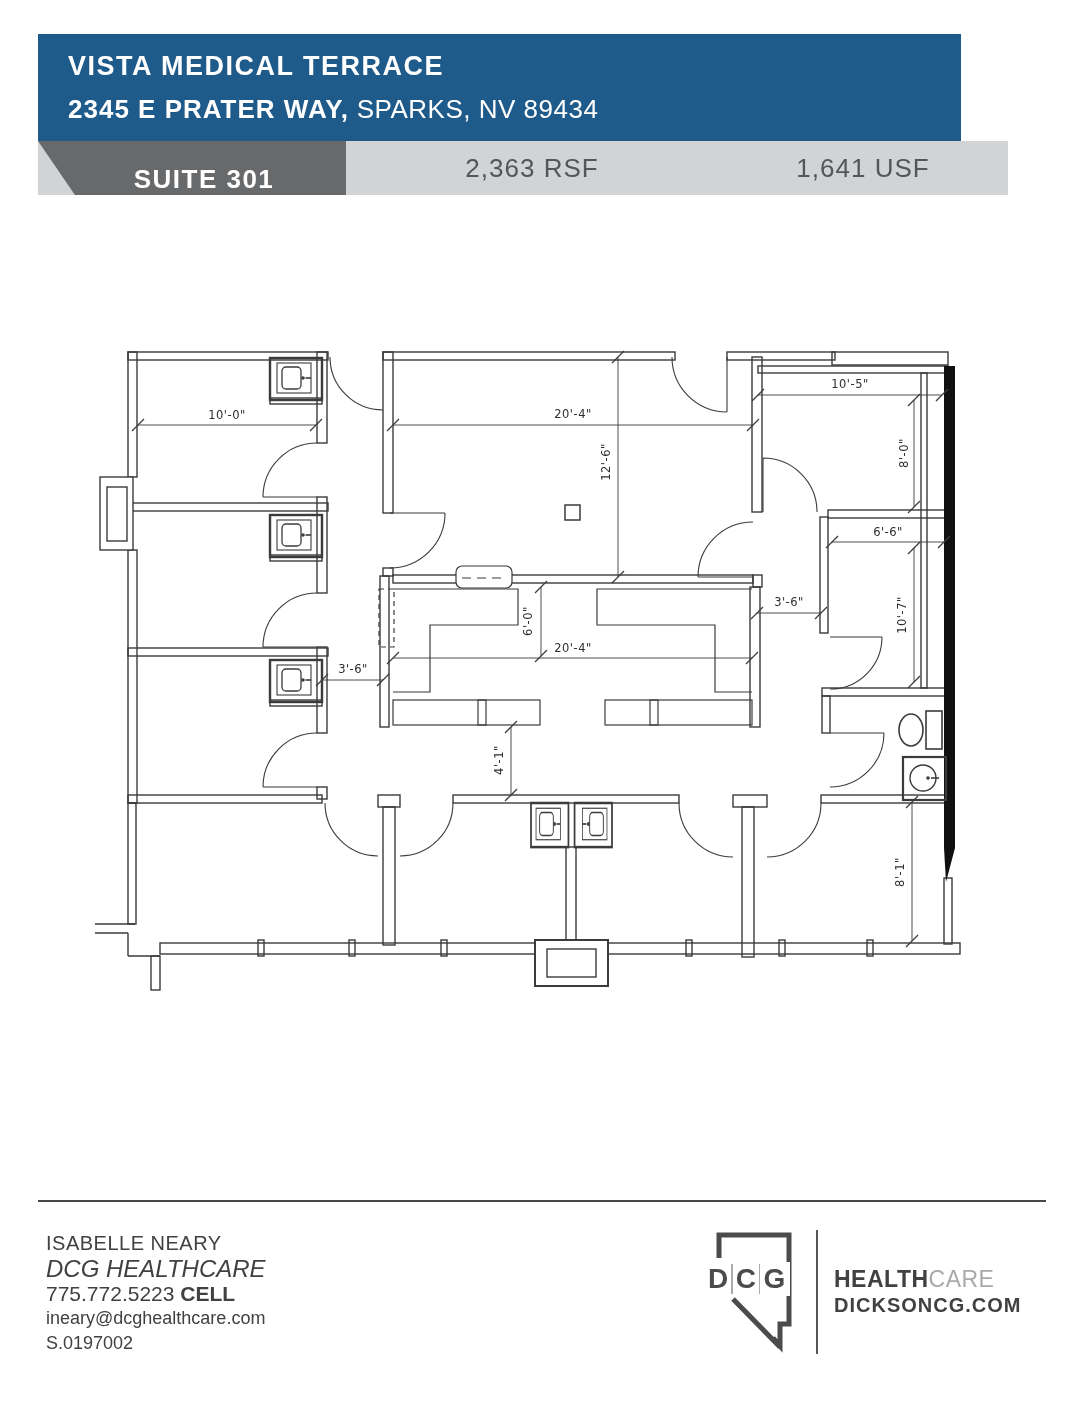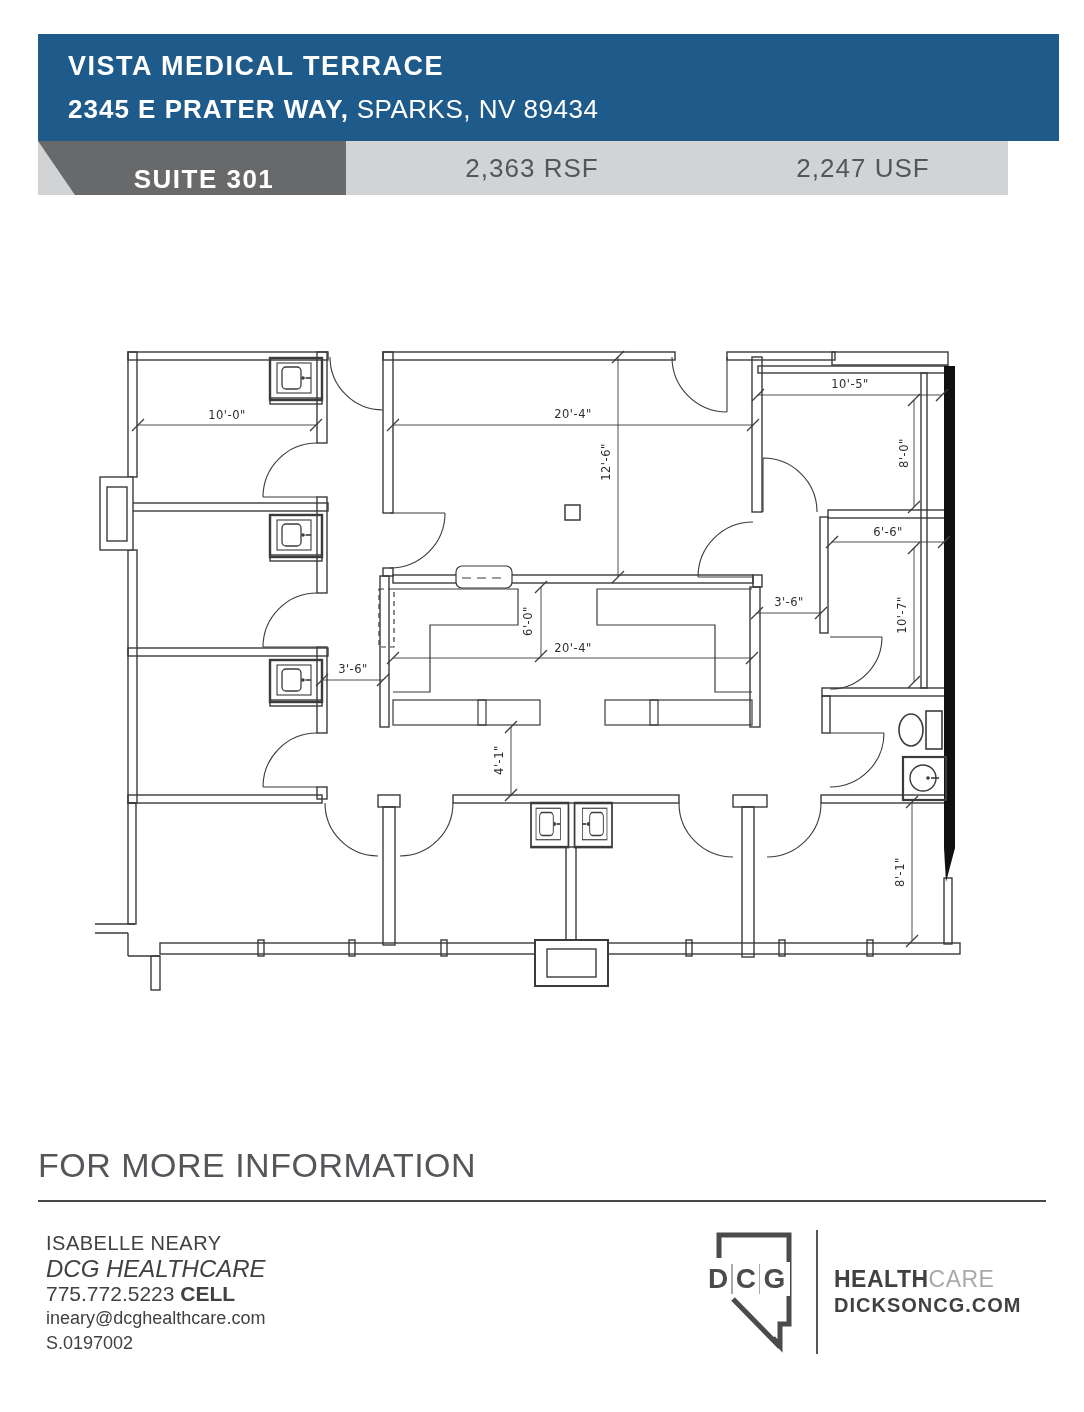--- a/index.html
+++ b/index.html
@@ -1,20 +1,20 @@
 <!DOCTYPE html>
 <html><head>
 <meta charset="utf-8">
 <style>
   html,body{margin:0;padding:0;background:#ffffff;}
   body{font-family:"Liberation Sans",sans-serif;}
   #page{position:relative;width:1084px;height:1412px;background:#ffffff;overflow:hidden;}
 
   
-  .blue-bar{position:absolute;left:38px;top:34px;width:1021px;height:107px;background:#1E5A8A;}
+  .blue-bar{position:absolute;left:38px;top:34px;width:923px;height:107px;background:#1E5A8A;}
   .blue-bar .bname{position:absolute;left:30px;top:17px;color:#ffffff;font-size:27px;font-weight:600;letter-spacing:1.5px;}
   .blue-bar .addr{position:absolute;left:30px;top:60px;color:#ffffff;font-size:26px;font-weight:400;letter-spacing:.5px;}
   .blue-bar .addr b{font-weight:700;letter-spacing:1px;}
   .gray-bar{position:absolute;left:38px;top:141px;width:970px;height:54px;background:#D2D3D4;}
   .suite-badge{position:absolute;left:0;top:0;width:308px;height:54px;background:#68696B;
     clip-path:polygon(0 0,100% 0,100% 100%,12% 100%);
     display:flex;align-items:flex-end;justify-content:center;}
   .suite-badge span{color:#ffffff;font-size:26px;font-weight:600;letter-spacing:1.5px;padding-left:24px;}
   .bar-val{position:absolute;top:0;height:54px;display:flex;align-items:center;justify-content:center;
     color:#55565A;font-size:26px;font-weight:500;letter-spacing:1px;}
@@ -57,21 +57,21 @@
 
   <div class="blue-bar">
     <div class="bname">VISTA MEDICAL TERRACE</div>
     <div class="addr"><b>2345 E PRATER WAY,</b><span> SPARKS, NV 89434</span></div>
   </div>
   <div class="gray-bar">
     <div class="suite-badge">
         <span>SUITE 301</span>
       </div>
     <div class="bar-val rsf">2,363 RSF</div>
-    <div class="bar-val usf">2,247 USF</div>
+    <div class="bar-val usf">1,641 USF</div>
   </div>
 
   <svg class="plan" viewBox="90 338 880 660" preserveAspectRatio="none">
 
     <g fill="none" stroke="#3B3B3B" stroke-width="1.4">
 
       <rect x="128" y="352" width="9" height="125"></rect>
       <rect x="128" y="550" width="9" height="253"></rect>
       <rect x="128" y="803" width="8" height="121"></rect>
       <rect x="128" y="352" width="200" height="8"></rect>
@@ -206,21 +206,20 @@
       <text x="906" y="615" transform="rotate(-90 906 615)">10'-7"</text>
       <text x="789" y="606">3'-6"</text>
       <text x="353" y="673">3'-6"</text>
       <text x="532" y="621" transform="rotate(-90 532 621)">6'-0"</text>
       <text x="573" y="652">20'-4"</text>
       <text x="503" y="760" transform="rotate(-90 503 760)">4'-1"</text>
       <text x="904" y="872" transform="rotate(-90 904 872)">8'-1"</text>
     </g>
   </svg>
 
-  <div class="fmi">FOR MORE INFORMATION</div>
   <div class="footer-rule"></div>
 
   <div class="contact">
     <div class="nm">ISABELLE NEARY</div>
     <div class="co">DCG HEALTHCARE</div>
     <div class="ph"><span>775.772.5223 </span><b>CELL</b></div>
     <div class="em">ineary@dcghealthcare.com</div>
     <div class="lic">S.0197002</div>
   </div>
 

